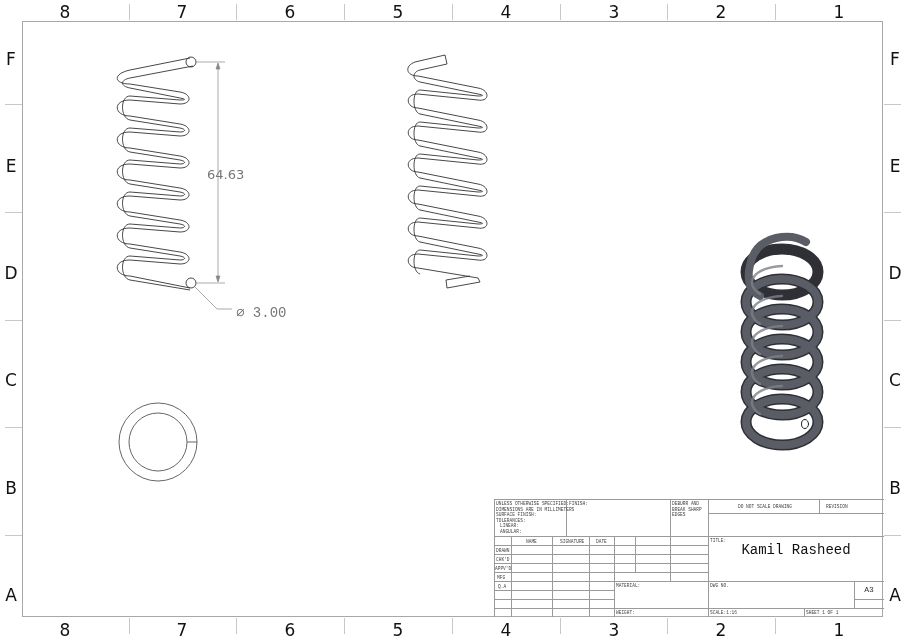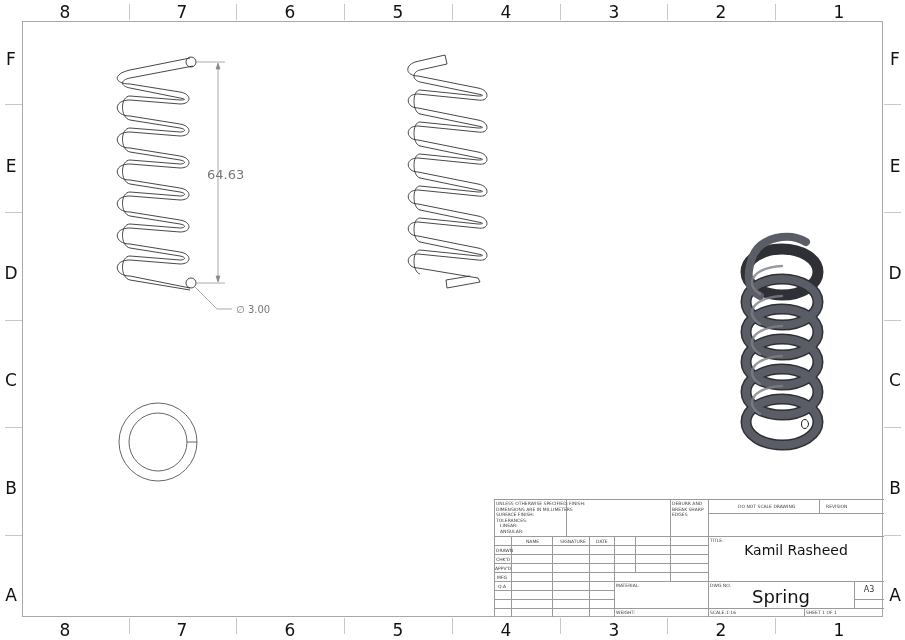--- a/index.html
+++ b/index.html
@@ -4,21 +4,21 @@
 <style>
   html,body{margin:0;padding:0;background:#fff;}
   body{width:905px;height:640px;position:relative;overflow:hidden;font-family:"DejaVu Sans",sans-serif;color:#111;}
   .abs{position:absolute;}
   .zone-h{position:absolute;font-size:17px;color:#111;text-align:center;width:40px;}
   .zone-v{position:absolute;font-size:17px;color:#111;width:20px;text-align:center;}
   .tick{position:absolute;background:#c8c8c8;}
   .frame{position:absolute;left:22px;top:21px;width:861px;height:596px;border:1px solid #a8a8a8;box-sizing:border-box;}
   table.bom{position:absolute;left:560px;top:21px;width:315px;border-collapse:collapse;font-size:10px;color:#333;}
   table.bom td{border:1px solid #8a8a8a;height:21px;text-align:center;padding:0;}
-  .tb{position:absolute;}
+  .tb{position:absolute;font-family:Liberation Mono, monospace;}
   .tbl{position:absolute;font-size:4.5px;color:#444;line-height:5.5px;white-space:nowrap;letter-spacing:0;}
   .hl{position:absolute;height:1px;background:#9a9a9a;}
   .vl{position:absolute;width:1px;background:#9a9a9a;}
   svg{position:absolute;left:0;top:0;}
 </style>
 </head>
 <body>
 
 <div>
   <div class="zone-h" style="left:45px;top:2px;">8</div>
@@ -152,21 +152,21 @@
       <path d="M760,324 C744,314 752,298 782,296"></path>
       <path d="M760,354 C744,344 752,328 782,326"></path>
       <path d="M760,384 C744,374 752,358 782,356"></path>
       <path d="M760,414 C744,404 752,388 782,386"></path>
     </g>
     <ellipse cx="805" cy="424" rx="3.5" ry="4.5" stroke="#222" stroke-width="1"></ellipse>
   </g>
 </svg>
 
 <div class="abs" style="left:207px;top:167px;font-size:13px;color:#777;">64.63</div>
-<div class="abs" style="left:236px;top:304px;font-size:10px;color:#777;">∅ 3.00</div>
+<div class="abs" style="left:236px;top:304px;font-size:14px;color:#777;font-family:Liberation Mono, monospace;">∅ 3.00</div>
 
 <div class="tb" style="left:494px;top:499px;width:390px;height:118px;">
 
   <div class="hl" style="left:0;top:0;width:390px;"></div>
   <div class="vl" style="left:0;top:0;height:118px;"></div>
 
   <div class="hl" style="left:214px;top:14px;width:176px;"></div>
   <div class="hl" style="left:0;top:37px;width:214px;"></div>
   <div class="hl" style="left:214px;top:37px;width:176px;"></div>
   <div class="hl" style="left:0;top:46px;width:214px;"></div>
@@ -219,17 +219,16 @@
   <div class="tbl" style="left:4px;top:85px;">Q.A</div>
 
   <div class="tbl" style="left:122px;top:84px;">MATERIAL:</div>
   <div class="tbl" style="left:122px;top:111px;">WEIGHT:</div>
 
   <div class="tbl" style="left:216px;top:39px;">TITLE:</div>
   <div class="abs" style="left:214px;top:43px;width:176px;text-align:center;font-size:14px;line-height:16px;color:#111;">
     <div>Kamil Rasheed</div>
   </div>
   <div class="tbl" style="left:216px;top:84px;">DWG NO.</div>
-  <div class="abs" style="left:214px;top:87px;width:146px;text-align:center;font-size:18px;color:#111;">Spring</div>
   <div class="abs" style="left:360px;top:86px;width:30px;text-align:center;font-size:8px;color:#333;">A3</div>
   <div class="tbl" style="left:216px;top:111px;">SCALE:1:16</div>
   <div class="tbl" style="left:312px;top:111px;">SHEET 1 OF 1</div>
 </div>
 
 </body></html>

